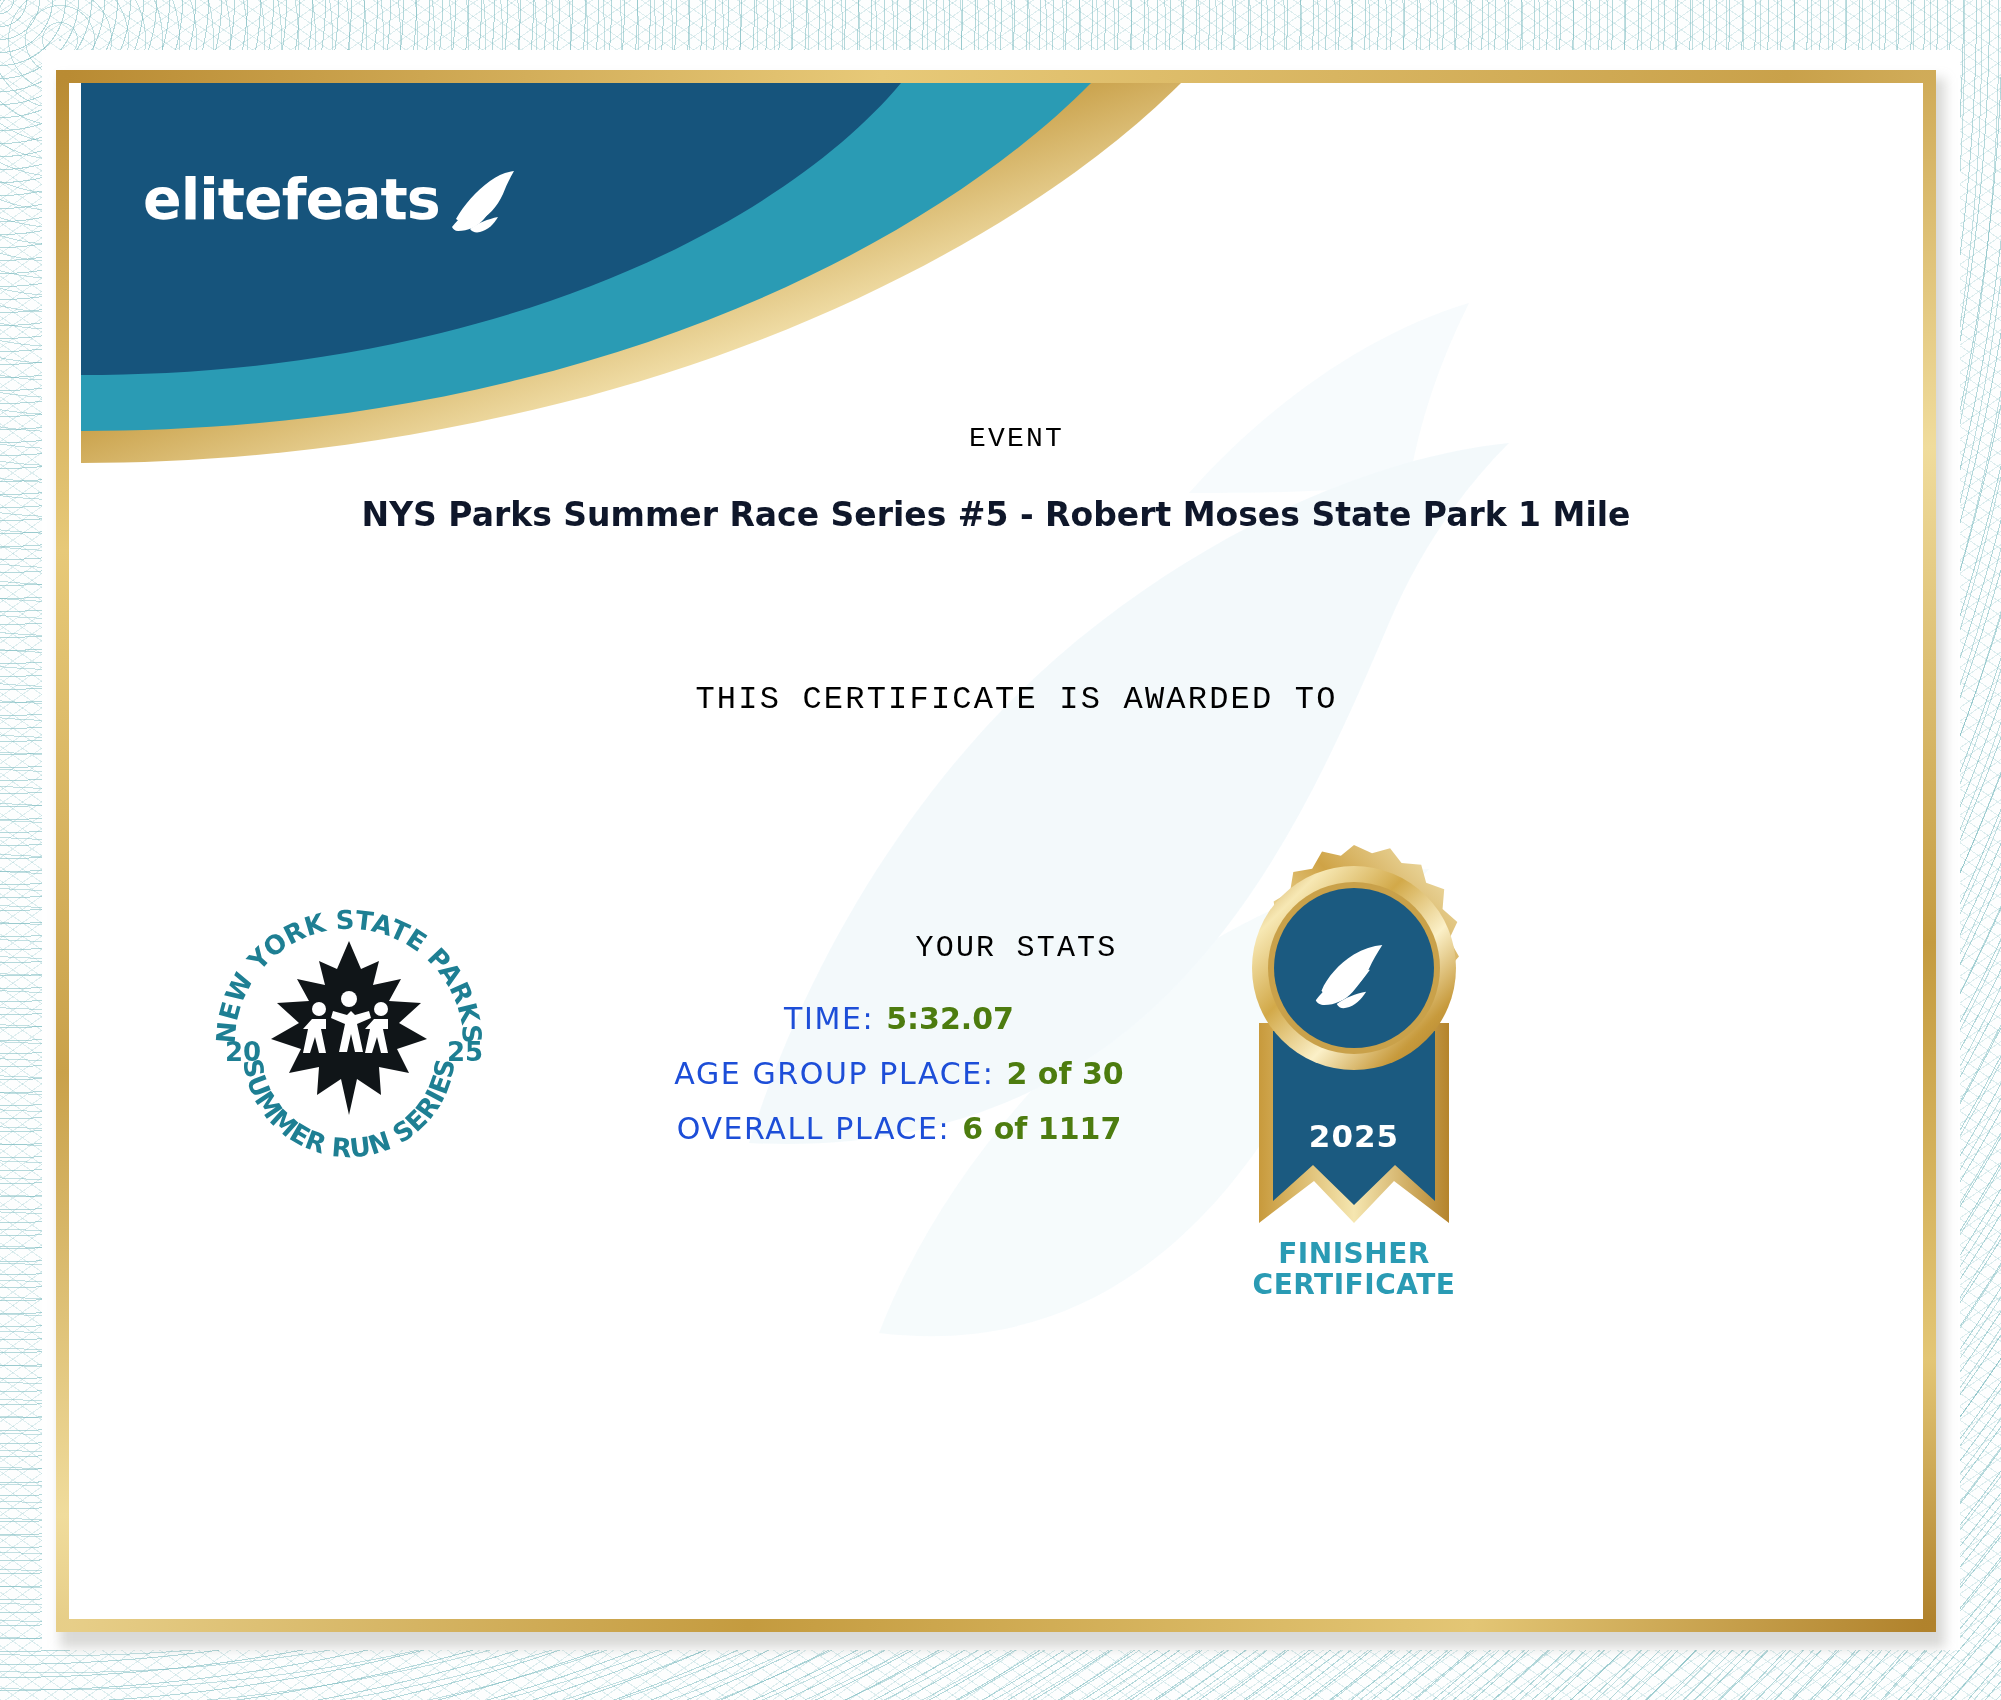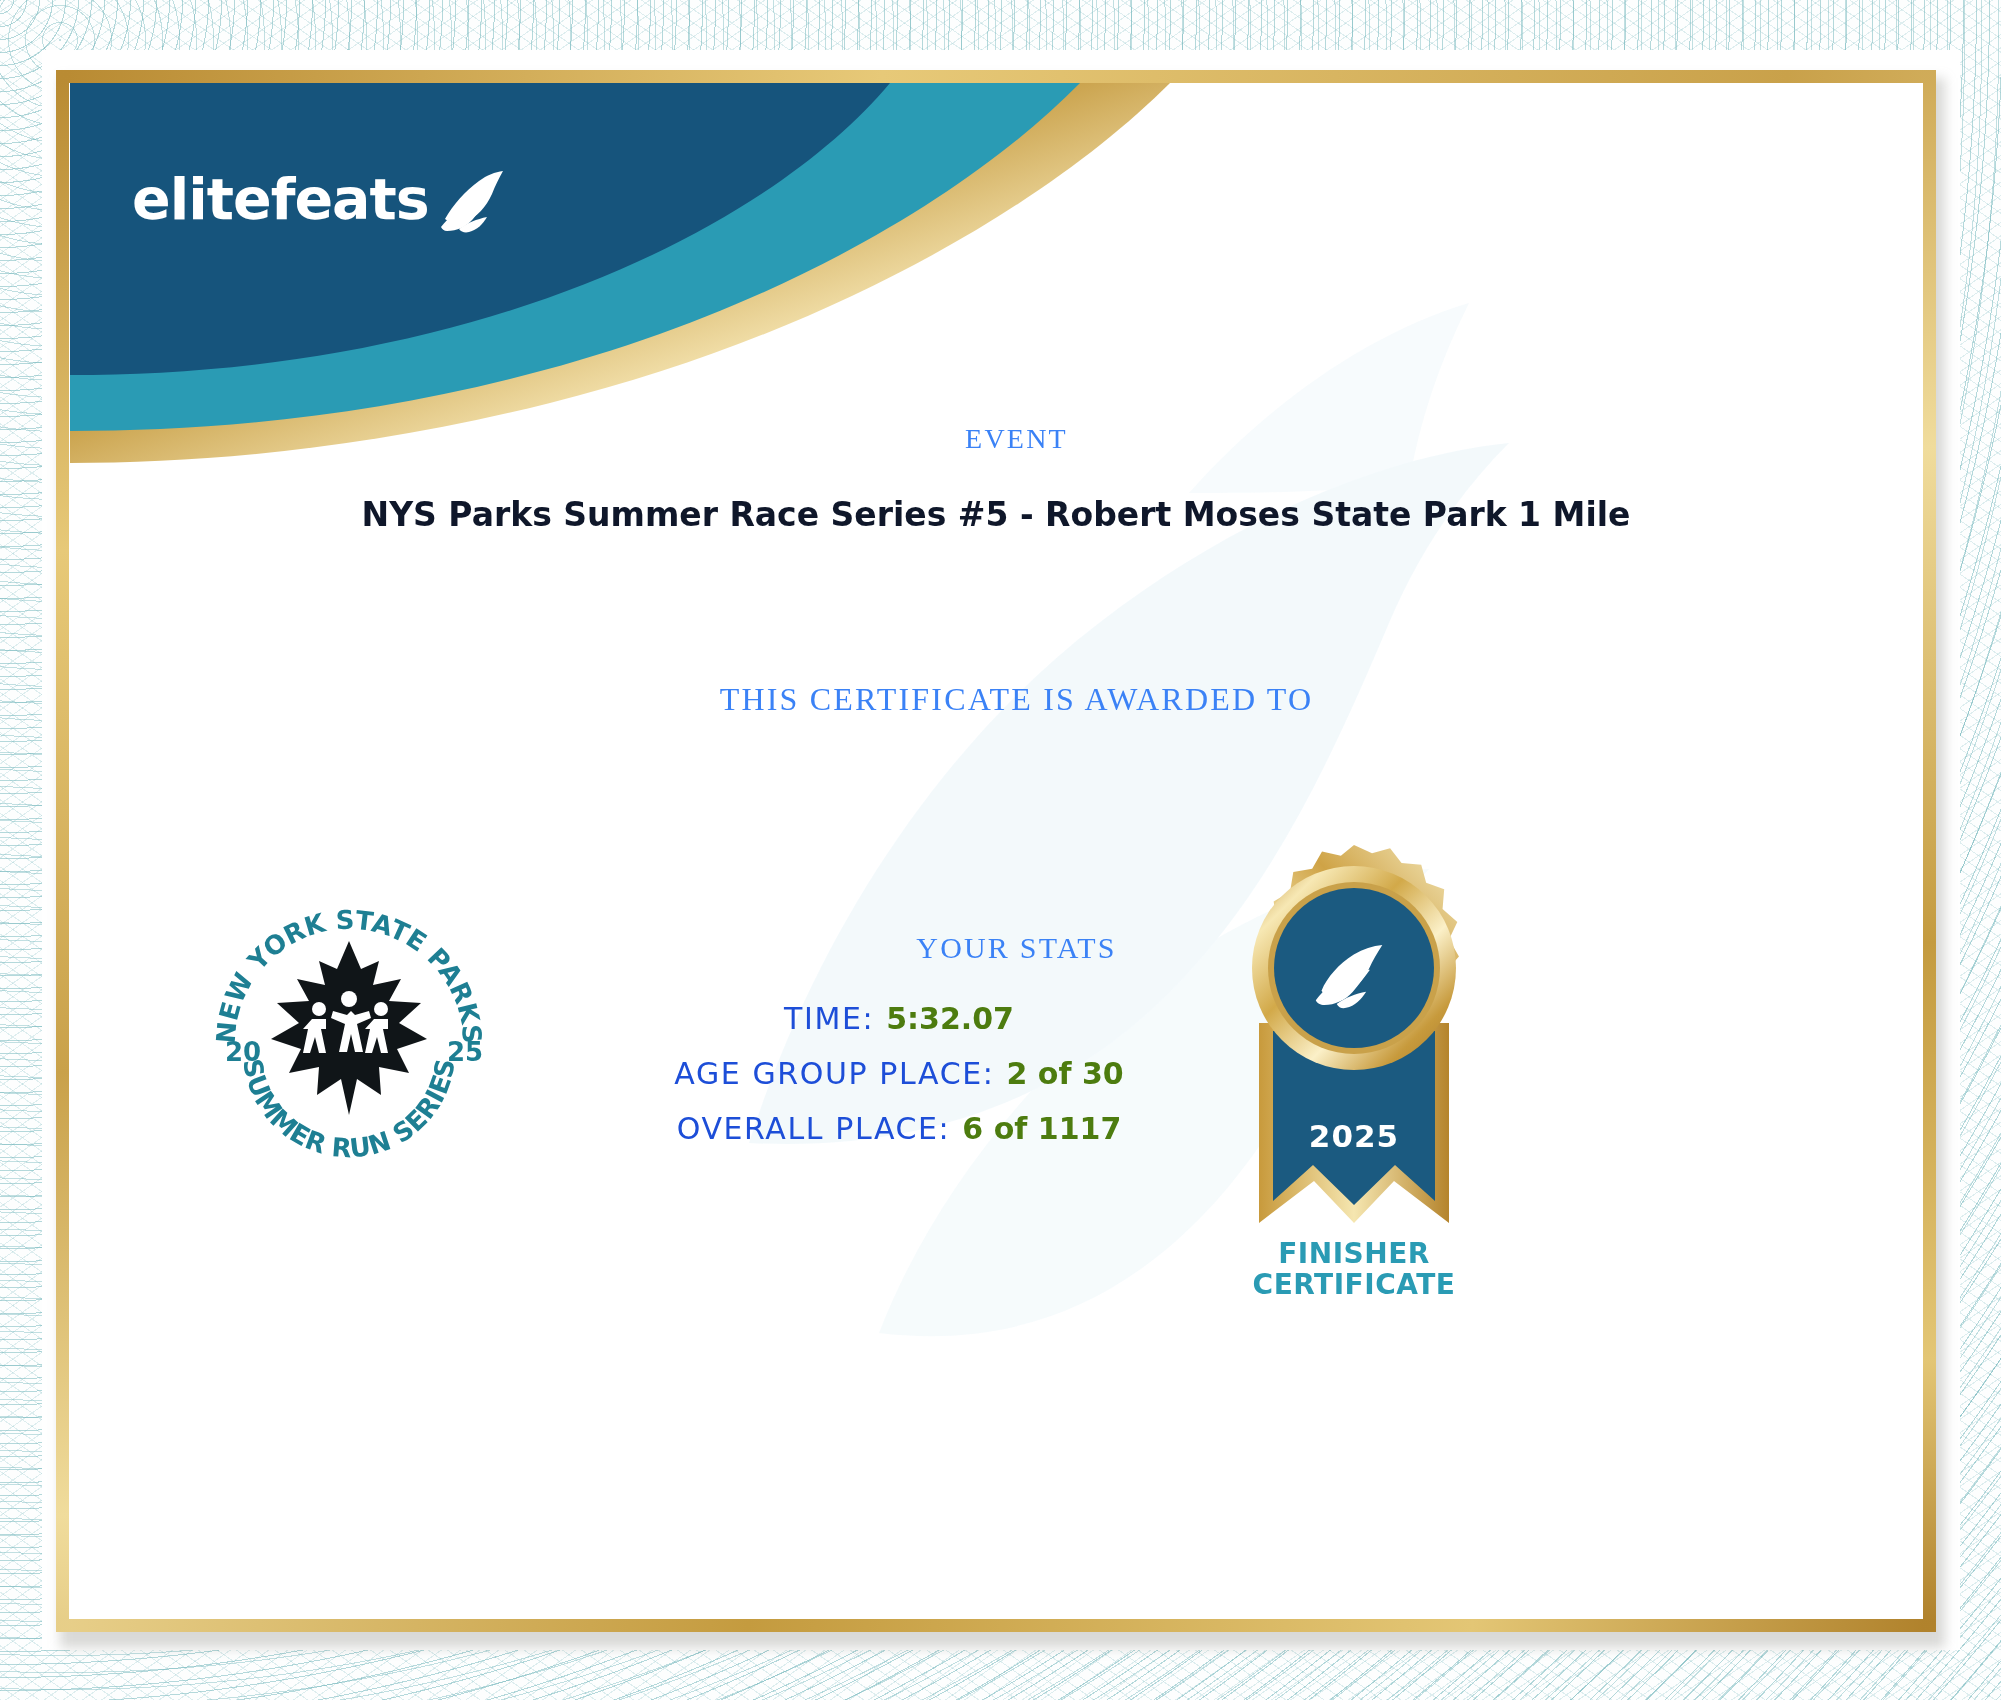--- a/index.html
+++ b/index.html
@@ -76,21 +76,21 @@
     top: 110px;
     width: 950px;
     height: 1330px;
     opacity: 0.30;
     pointer-events: none;
   }
 
   
   .header-art {
     position: absolute;
-    left: 1px; top: 0;
+    left: 12px; top: 0;
     width: 1854px;
     height: 380px;
     overflow: hidden;
   }
   .logo {
     position: absolute;
     left: 62px;
     top: 78px;
     display: flex;
     align-items: center;
@@ -99,23 +99,23 @@
   .logo-text {
     color: #ffffff;
     font-size: 57px;
     font-weight: bold;
     letter-spacing: -1px;
     font-family: "DejaVu Sans", sans-serif;
   }
 
   
   .label {
-    color: #3b82f6;
+    color: #000000;
     letter-spacing: 2.2px;
-    font-family: Liberation Serif, serif;
+    font-family: Liberation Mono, monospace;
     padding-left: 41px;
   }
   .event-label {
     position: absolute;
     left: 0; right: 0;
     top: 340px;
     text-align: center;
     font-size: 28px;
   }
   .event-name {

